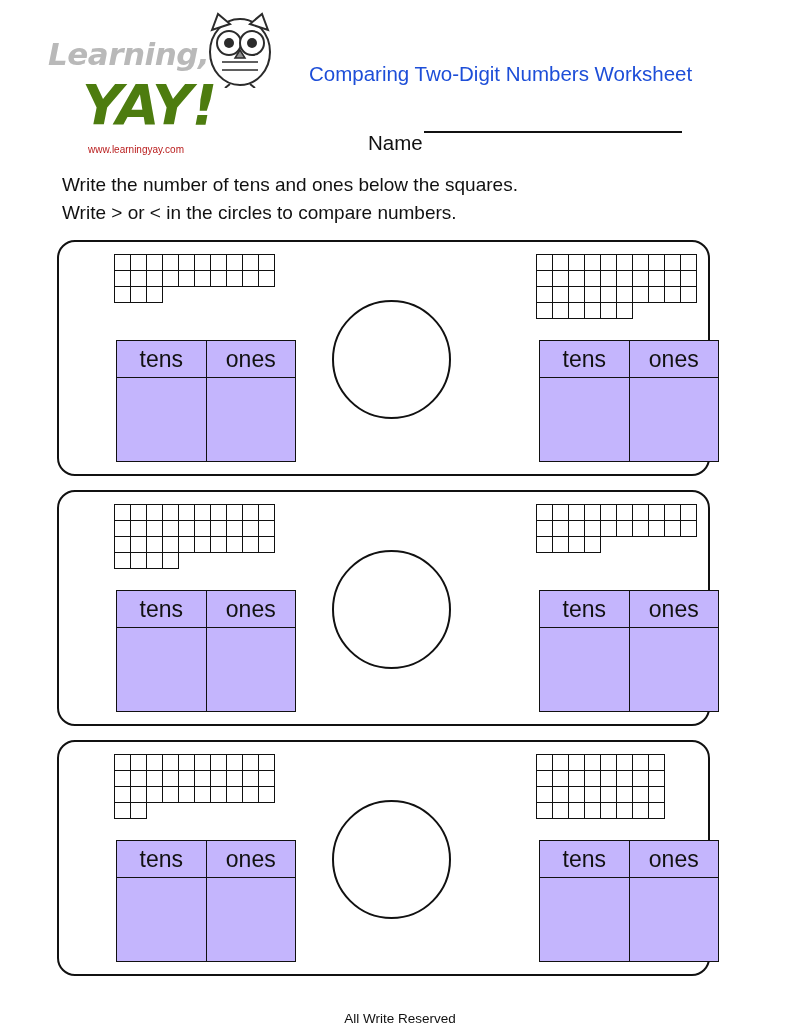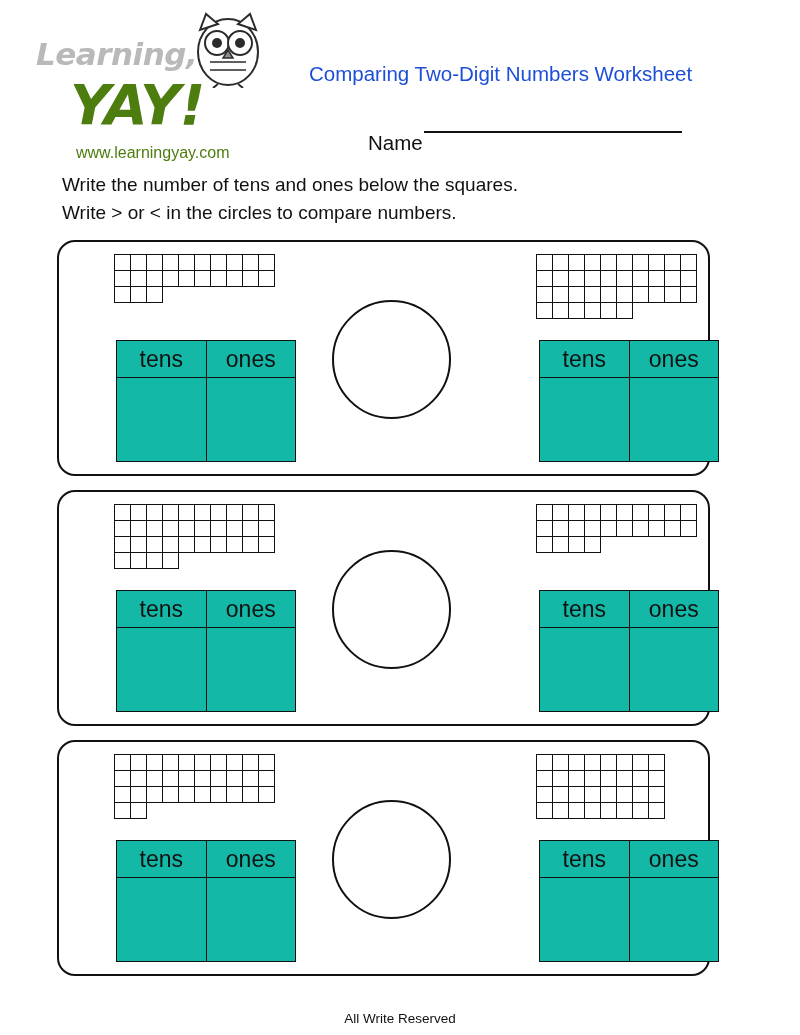--- a/index.html
+++ b/index.html
@@ -16,21 +16,21 @@
     overflow: hidden;
   }
 
   
   .header {
     position: relative;
     height: 172px;
   }
   .logo-block {
     position: absolute;
-    left: 28px;
+    left: 40px;
     top: 8px;
     width: 252px;
     height: 160px;
   }
   .logo-learning {
     position: absolute;
     left: 8px;
     top: 28px;
     font-family: "DejaVu Sans", sans-serif;
     font-weight: bold;
@@ -47,22 +47,22 @@
     font-weight: bold;
     font-style: italic;
     font-size: 56px;
     color: #4d7c0f;
     letter-spacing: -1px;
   }
   .logo-url {
     position: absolute;
     left: 48px;
     top: 136px;
-    font-size: 16px;
-    color: #4d7c0f;
+    font-size: 10px;
+    color: #b91c1c;
   }
   .logo-owl {
     position: absolute;
     left: 152px;
     top: 2px;
     width: 96px;
     height: 78px;
   }
 
   .worksheet-title {
@@ -156,21 +156,21 @@
     background: #fff;
   }
 
   .place-table {
     position: absolute;
     width: 180px;
     height: 122px;
     border: 1.5px solid #111;
     box-sizing: border-box;
     bottom: 12px;
-    background: #14b8a6;
+    background: #c4b5fd;
   }
   .side-left .place-table { left: 57px; }
   .side-right .place-table { left: 150px; }
 
   .pt-head {
     display: flex;
     height: 36px;
     border-bottom: 1.5px solid #111;
   }
   .pt-body {

